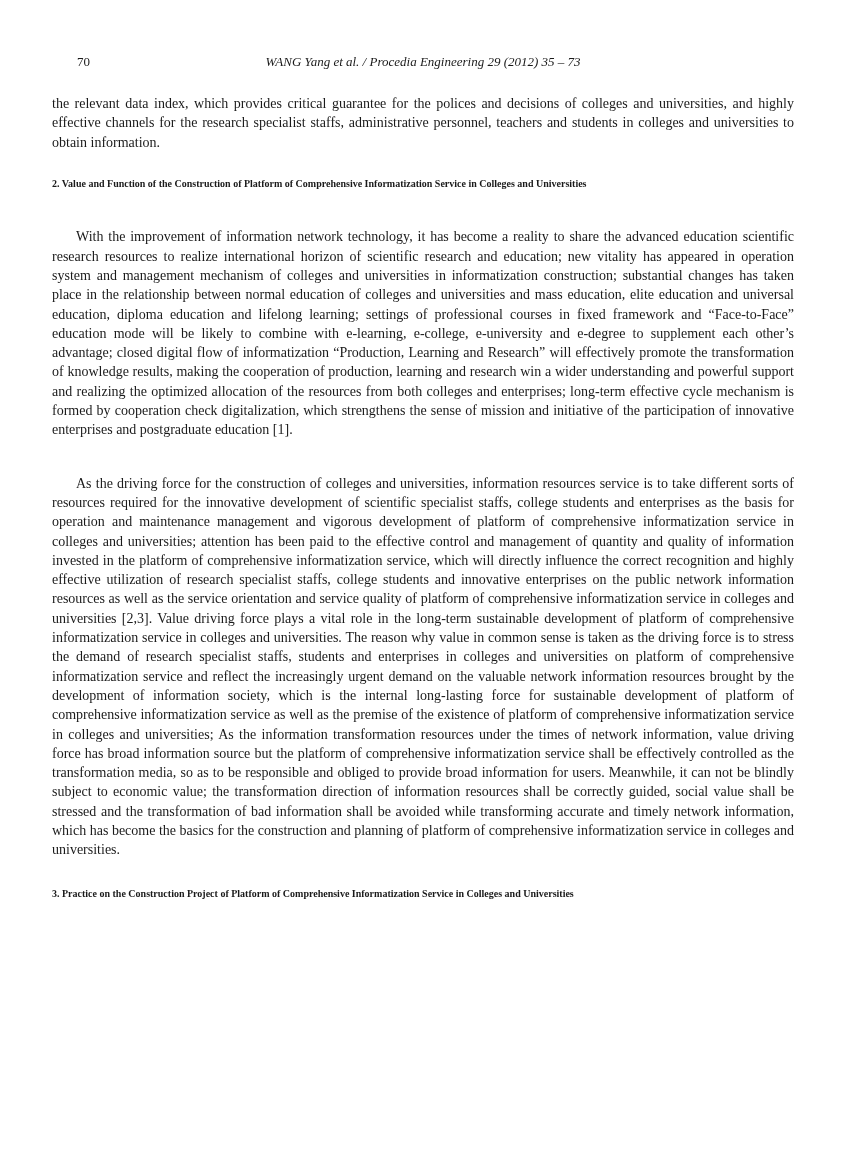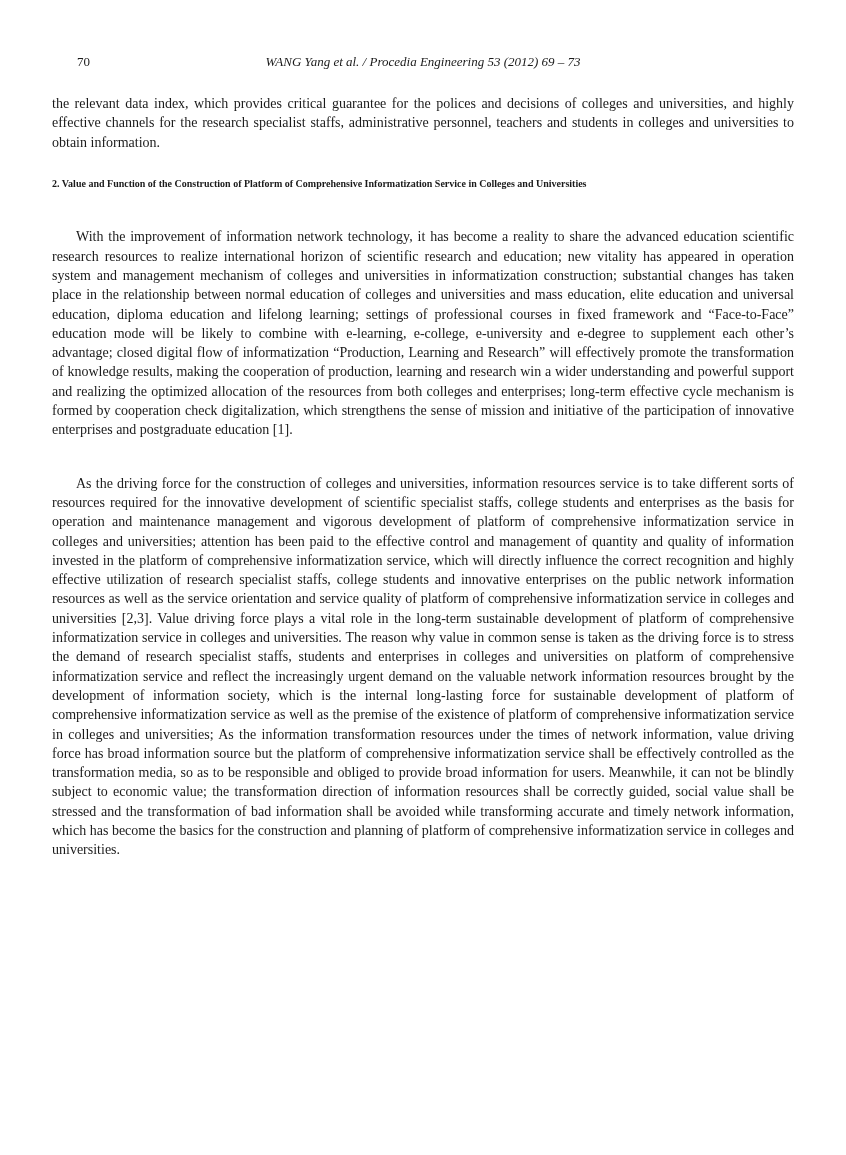--- a/index.html
+++ b/index.html
@@ -60,29 +60,30 @@
     margin-top: 24px;
   }
 </style>
 </head>
 <body>
 
 <div class="page">
 
   <header class="page-header">
     <span class="page-number">70</span>
-    <span class="running-title">WANG Yang et al. / Procedia Engineering 53 (2012) 69 – 73</span>
+    <span class="running-title">WANG Yang et al. / Procedia Engineering 29 (2012) 35 – 73</span>
   </header>
 
   <main class="body-text">
 
     <p class="para no-indent">the relevant data index, which provides critical guarantee for the polices and decisions of colleges and universities, and highly effective channels for the research specialist staffs, administrative personnel, teachers and students in colleges and universities to obtain information.</p>
 
     <h2 class="section-heading">2. Value and Function of the Construction of Platform of Comprehensive Informatization Service in Colleges and Universities</h2>
 
     <p class="para indent">With the improvement of information network technology, it has become a reality to share the advanced education scientific research resources to realize international horizon of scientific research and education; new vitality has appeared in operation system and management mechanism of colleges and universities in informatization construction; substantial changes has taken place in the relationship between normal education of colleges and universities and mass education, elite education and universal education, diploma education and lifelong learning; settings of professional courses in fixed framework and “Face-to-Face” education mode will be likely to combine with e-learning, e-college, e-university and e-degree to supplement each other’s advantage; closed digital flow of informatization “Production, Learning and Research” will effectively promote the transformation of knowledge results, making the cooperation of production, learning and research win a wider understanding and powerful support and realizing the optimized allocation of the resources from both colleges and enterprises; long-term effective cycle mechanism is formed by cooperation check digitalization, which strengthens the sense of mission and initiative of the participation of innovative enterprises and postgraduate education [1].</p>
 
     <p class="para indent">As the driving force for the construction of colleges and universities, information resources service is to take different sorts of resources required for the innovative development of scientific specialist staffs, college students and enterprises as the basis for operation and maintenance management and vigorous development of platform of comprehensive informatization service in colleges and universities; attention has been paid to the effective control and management of quantity and quality of information invested in the platform of comprehensive informatization service, which will directly influence the correct recognition and highly effective utilization of research specialist staffs, college students and innovative enterprises on the public network information resources as well as the service orientation and service quality of platform of comprehensive informatization service in colleges and universities [2,3]. Value driving force plays a vital role in the long-term sustainable development of platform of comprehensive informatization service in colleges and universities. The reason why value in common sense is taken as the driving force is to stress the demand of research specialist staffs, students and enterprises in colleges and universities on platform of comprehensive informatization service and reflect the increasingly urgent demand on the valuable network information resources brought by the development of information society, which is the internal long-lasting force for sustainable development of platform of comprehensive informatization service as well as the premise of the existence of platform of comprehensive informatization service in colleges and universities; As the information transformation resources under the times of network information, value driving force has broad information source but the platform of comprehensive informatization service shall be effectively controlled as the transformation media, so as to be responsible and obliged to provide broad information for users. Meanwhile, it can not be blindly subject to economic value; the transformation direction of information resources shall be correctly guided, social value shall be stressed and the transformation of bad information shall be avoided while transforming accurate and timely network information, which has become the basics for the construction and planning of platform of comprehensive informatization service in colleges and universities.</p>
 
+    <h2 class="section-heading last">3. Practice on the Construction Project of Platform of Comprehensive Informatization Service in Colleges and Universities</h2>
 
   </main>
 
 </div>
 
 </body></html>

